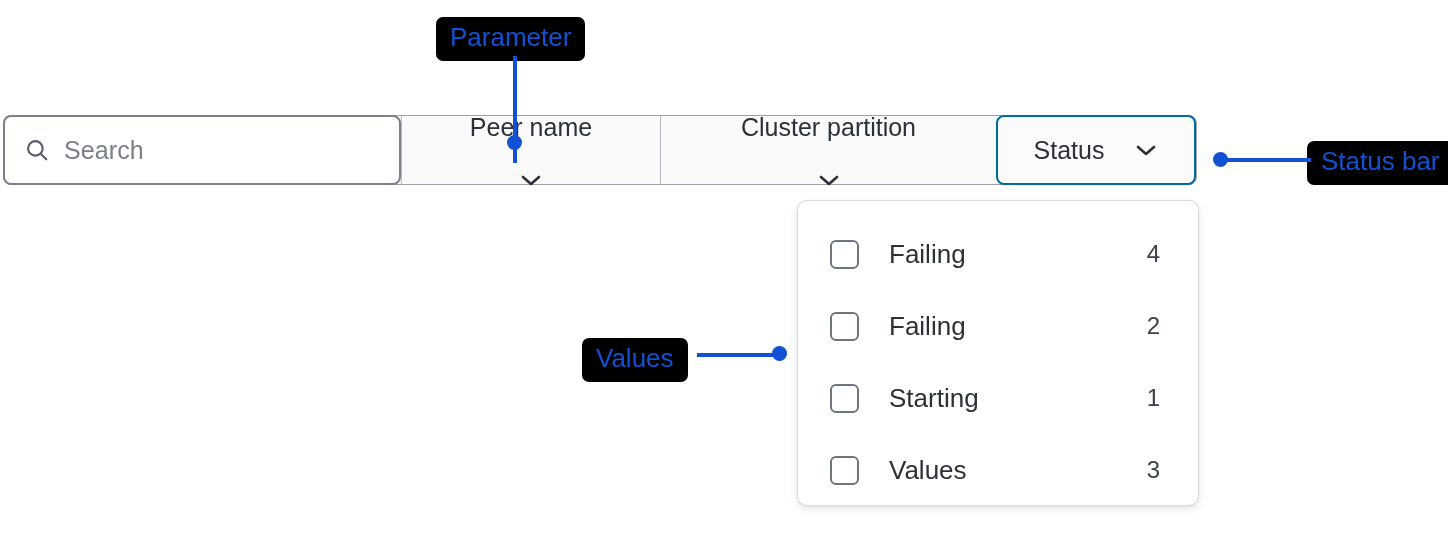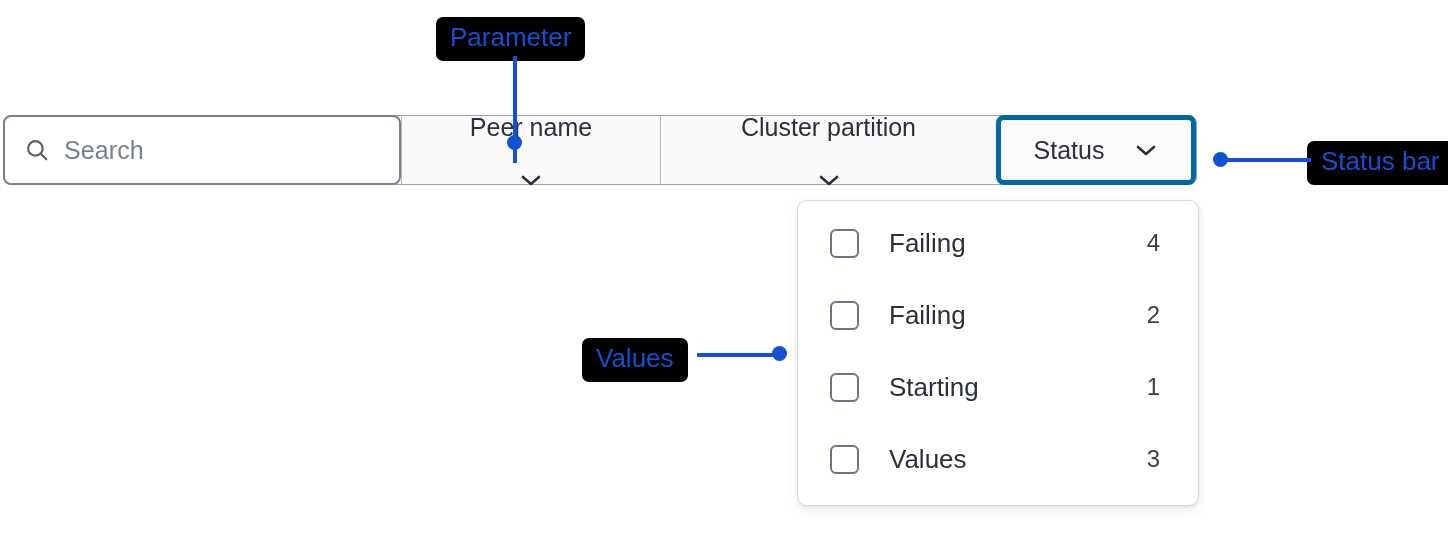--- a/index.html
+++ b/index.html
@@ -70,21 +70,21 @@
     border-left: 1px solid #b6b9c2;
     font-size: 25px;
     color: #2c3038;
     position: relative;
   }
   .filter-seg.seg-peer      { width: 259px; flex-direction: column; }
   .filter-seg.seg-cluster   { width: 336px; flex-direction: column; }
   .filter-seg.seg-status    {
     width: 200px;
     background: #fbfbfc;
-    border: 5px solid #0369a1;
+    border: 2px solid #0369a1;
     border-radius: 8px;
     margin: -1px -1px -1px 0;
     z-index: 2;
   }
   .chev {
     width: 24px;
     height: 16px;
     flex: 0 0 auto;
     color: #2c3038;
     display: flex;
@@ -97,21 +97,21 @@
     position: absolute;
     left: 797px;
     top: 200px;
     width: 402px;
     height: 306px;
     box-sizing: border-box;
     background: #ffffff;
     border: 1px solid #d7d9e0;
     border-radius: 10px;
     box-shadow: 0 4px 10px rgba(60,64,80,.10), 0 1px 3px rgba(60,64,80,.08);
-    padding: 6px 0;
+    padding: 17px 0;
   }
   .dd-item {
     height: 72px;
     display: flex;
     align-items: center;
     padding: 0 38px 0 32px;
     box-sizing: border-box;
   }
   .dd-checkbox {
     width: 29px;

